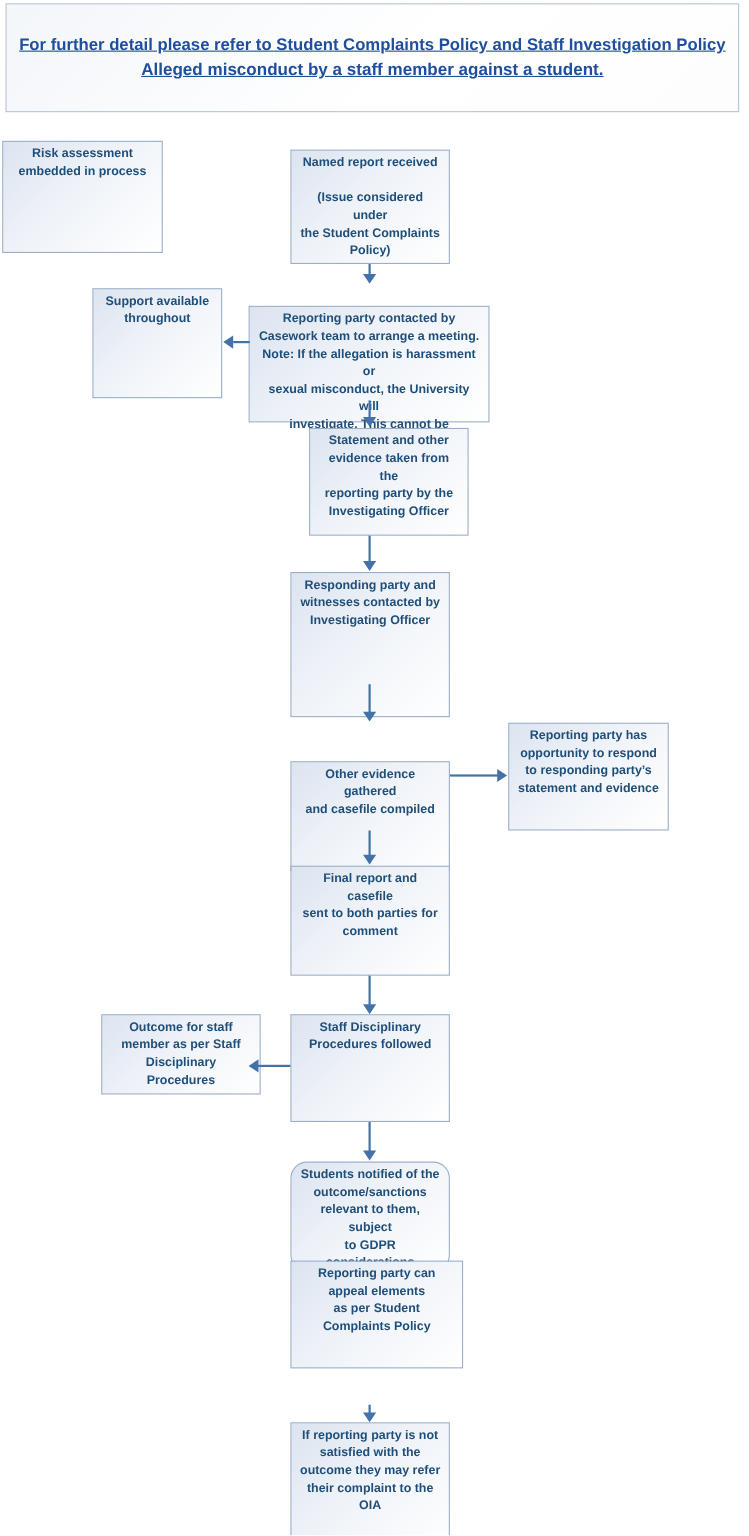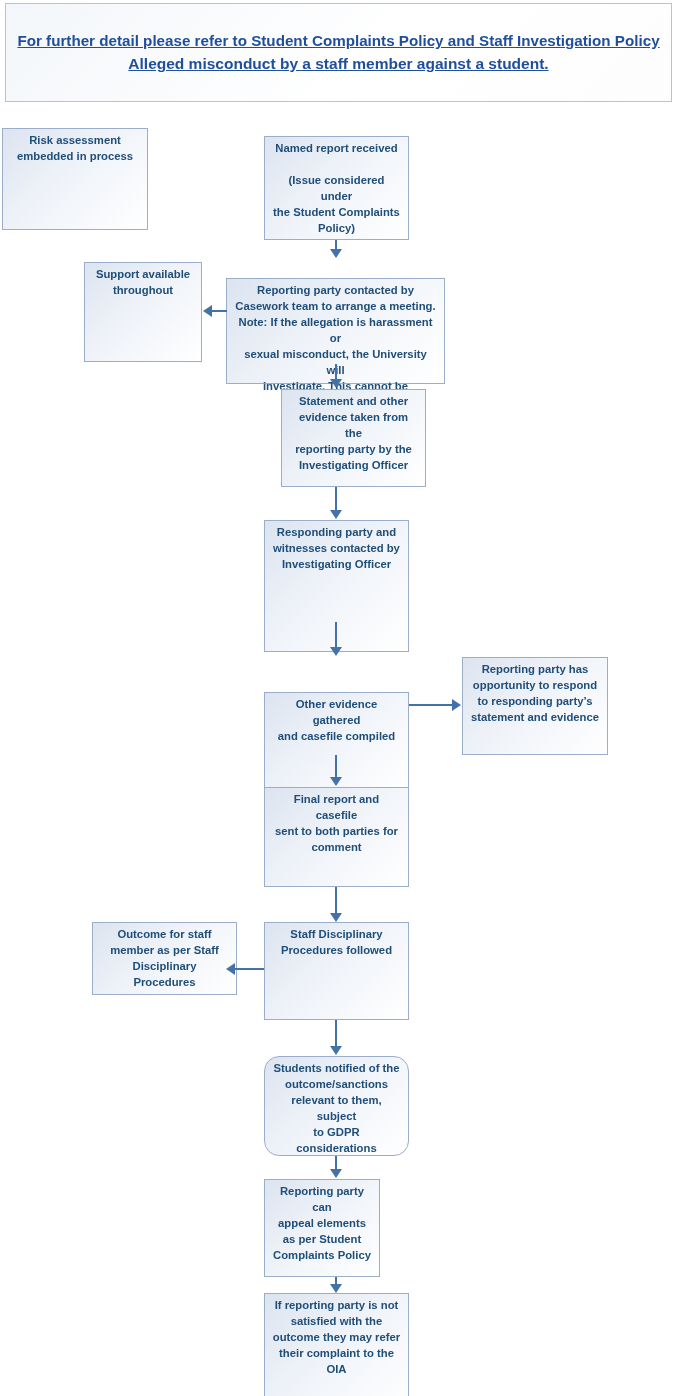--- a/index.html
+++ b/index.html
@@ -211,21 +211,21 @@
   <div class="node" style="left:264px; top:1056px; width:145px; height:100px;border-radius:15px;">
     <span class="txt">Students notified of the
 outcome/sanctions
 relevant to them, subject
 to GDPR considerations</span>
   </div>
 
   <div class="vline" style="left:335px; top:1156px; height:14px;"></div>
   <div class="arrow-down" style="left:330px; top:1169px;"></div>
 
-  <div class="node" style="left:264px; top:1179px; width:116px; height:98px;">
+  <div class="node" style="left:264px; top:1146px; width:157px; height:98px;">
     <span class="txt">Reporting party can
 appeal elements
 as per Student
 Complaints Policy</span>
   </div>
 
   <div class="vline" style="left:335px; top:1277px; height:9px;"></div>
   <div class="arrow-down" style="left:330px; top:1284px;"></div>
 
   <div class="node" style="left:264px; top:1293px; width:145px; height:120px;">

